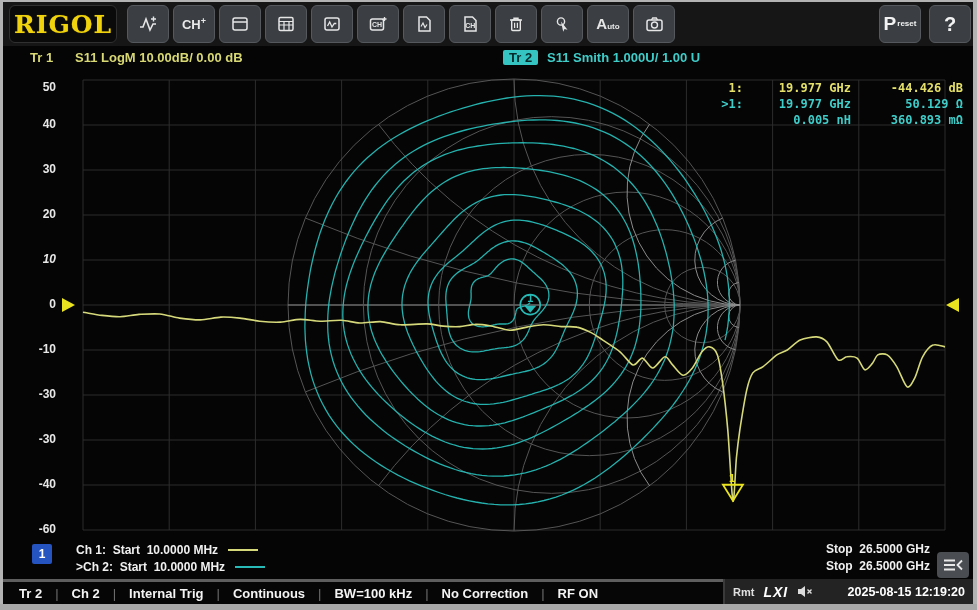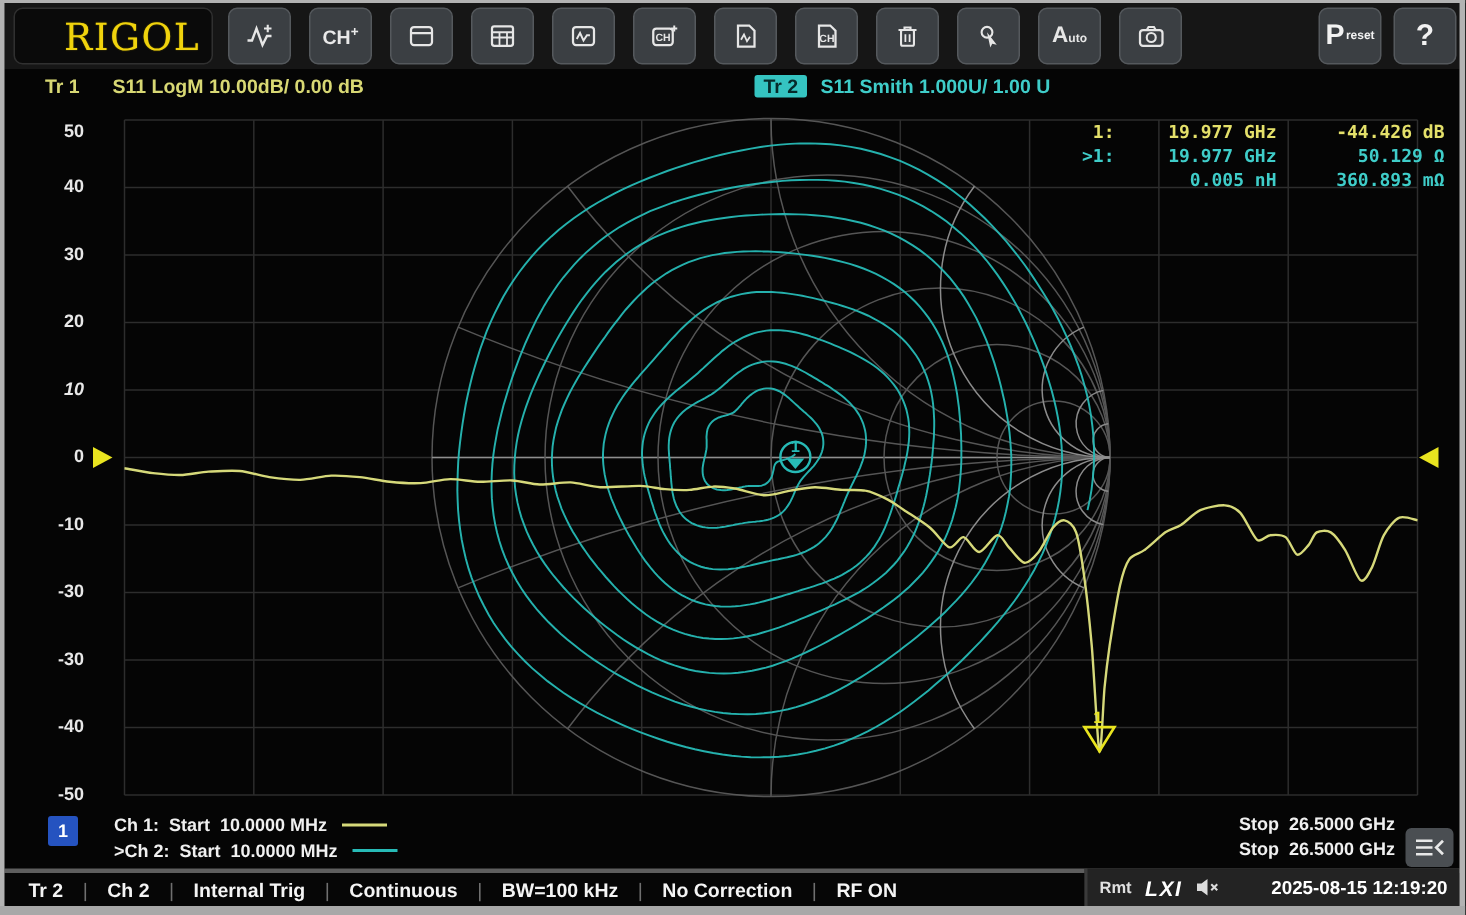--- a/index.html
+++ b/index.html
@@ -12,25 +12,24 @@
   .bezel.top{left:0;top:0;right:0;height:2px;}
   .bezel.left{left:0;top:0;bottom:0;width:3px;}
   .bezel.right{right:0;top:0;bottom:0;width:4px;}
   .bezel.bottom{left:0;right:0;bottom:0;height:6px;background:#a8a8a8;}
 
   
   .toolbar{position:absolute;left:3px;top:2px;right:4px;height:44px;background:#161616;z-index:30;display:flex;align-items:center;}
   .logo{
     margin-left:6px;width:106px;height:36px;background:#0a0a0a;border:1px solid #303030;border-radius:6px;
     display:flex;align-items:center;justify-content:center;
-    font-family:"DejaVu Serif",serif;font-weight:normal;font-size:25px;letter-spacing:1px;color:#f0d30d;
+    font-family:"DejaVu Serif",serif;font-weight:bold;font-size:25px;letter-spacing:1px;color:#f0d30d;
     text-shadow:0 0 1px #7a6a00;
-    padding-left:25px;
   }
-  .tb-buttons{display:flex;margin-left:10px;gap:12px;}
+  .tb-buttons{display:flex;margin-left:10px;gap:4px;}
   .tb-btn{
     width:40px;height:36px;background:#3b3f43;border:1px solid #55595d;border-radius:6px;
     display:flex;align-items:center;justify-content:center;color:#e6e6e6;position:relative;
   }
   .tb-btn svg{display:block;}
   .tb-text{font-size:13px;font-weight:bold;color:#e9e9e9;}
   .tb-text sup{font-size:9px;}
   .tb-auto .big{font-size:15px;font-weight:bold;}
   .tb-auto .small{font-size:8px;font-weight:bold;}
   .tb-right{margin-left:auto;display:flex;gap:8px;margin-right:2px;}
@@ -288,21 +287,21 @@
       <div class="ylab" style="top: 72px; margin-top: 8px;">50</div>
       <div class="ylab" style="top: 117px;">40</div>
       <div class="ylab" style="top: 162px;">30</div>
       <div class="ylab" style="top: 207px;">20</div>
       <div class="ylab" style="top: 252px; font-style: italic;">10</div>
       <div class="ylab" style="top: 297px;">0</div>
       <div class="ylab" style="top: 342px;">-10</div>
       <div class="ylab" style="top: 387px;">-30</div>
       <div class="ylab" style="top: 432px;">-30</div>
       <div class="ylab" style="top: 477px;">-40</div>
-      <div class="ylab" style="top: 522px;">-50</div>
+      <div class="ylab" style="top: 522px;">-60</div>
     </div>
 
   <div class="ch-info">
     <div class="win-badge">1</div>
     <div class="ch-rows" id="chRows">
         <div class="ch-row"><span>Ch 1:  </span><span>Start  10.0000 MHz</span><span class="swatch" style="border-color:#d6d97a"></span></div>
         <div class="ch-row"><span>&gt;Ch 2:  </span><span>Start  10.0000 MHz</span><span class="swatch" style="border-color:#27bab6"></span></div>
       </div>
   </div>
   <div class="stop-info" id="stopInfo"><div>Stop  26.5000 GHz</div><div>Stop  26.5000 GHz</div></div>

